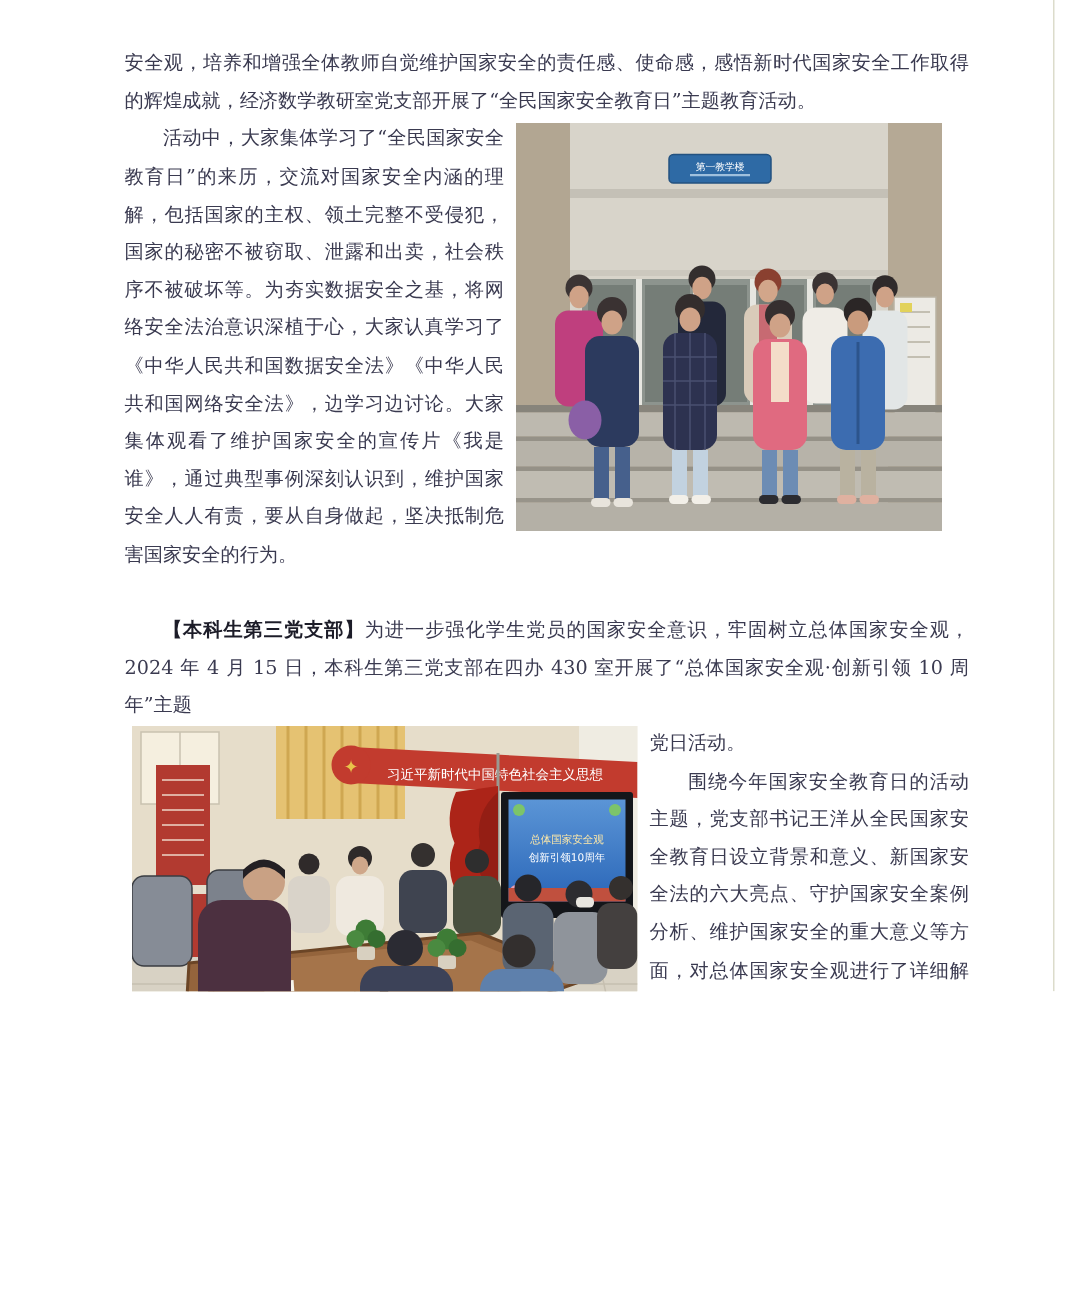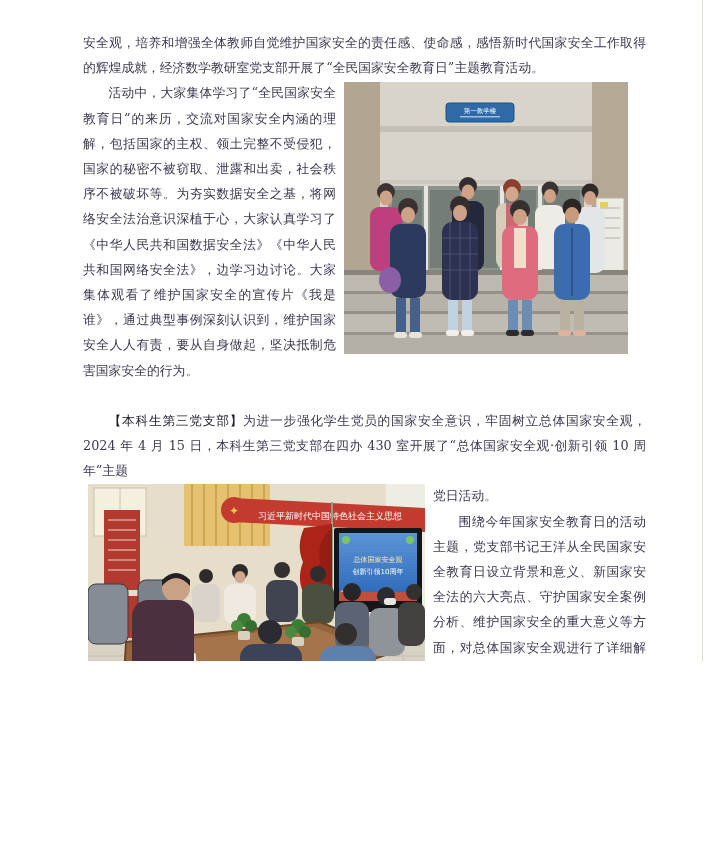--- a/index.html
+++ b/index.html
@@ -12,21 +12,21 @@
     position:absolute; top:0; bottom:0; right:15px; width:1px;
     background:#dcdccb;
   }
   .content {
     position:absolute; left:83px; top:30px; width:563px;
     font-size:12.8px; line-height:25.2px; color:#3a3a50;
     text-align:justify; letter-spacing:0;
   }
   .content p { margin:0; }
   .indent { text-indent:2em; }
-  b.lead { color:#1c1c28; font-weight:normal; }
+  b.lead { color:#1c1c28; font-weight:bold; }
   .section-gap { height:25px; }
   .photo { display:block; }
   .photo1 { float:right; margin:2px 18px 6px 8px; }
   .photo2 { float:left; margin:1px 8px 8px 5px; }
   svg text { font-family:"DejaVu Sans","Liberation Sans",sans-serif; }
 </style>
 </head>
 <body>
 
 <div class="page">

